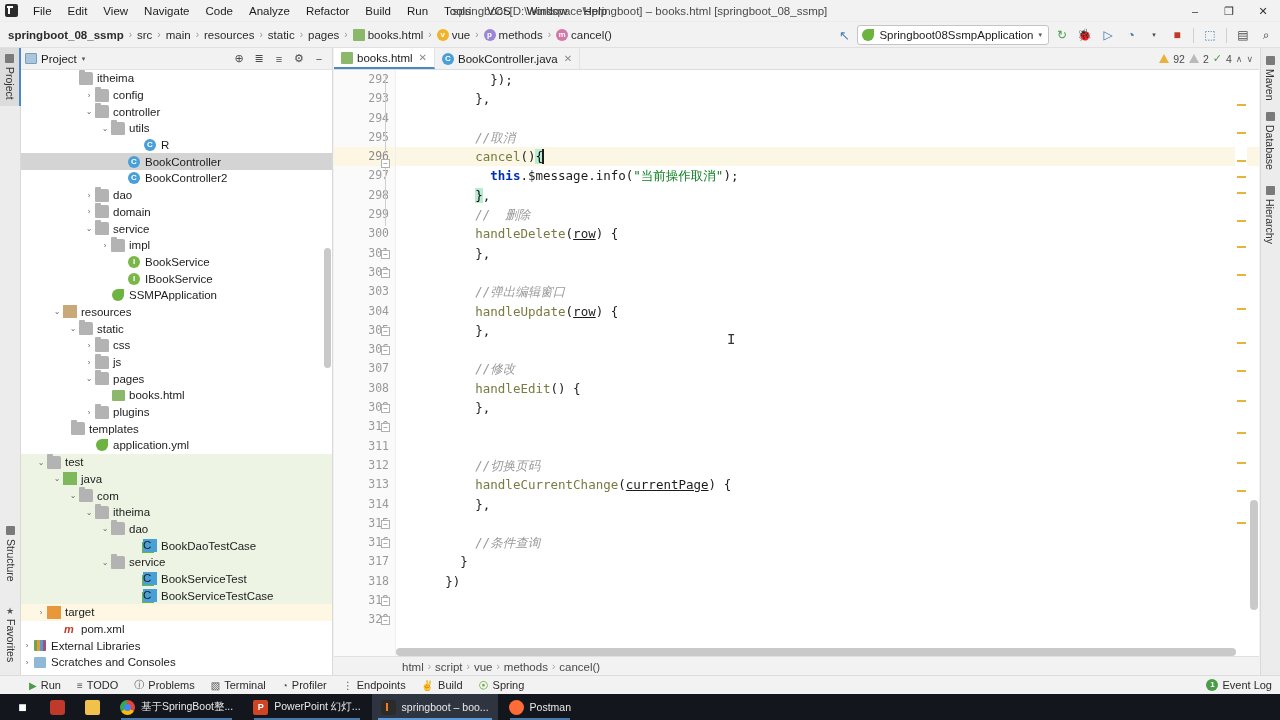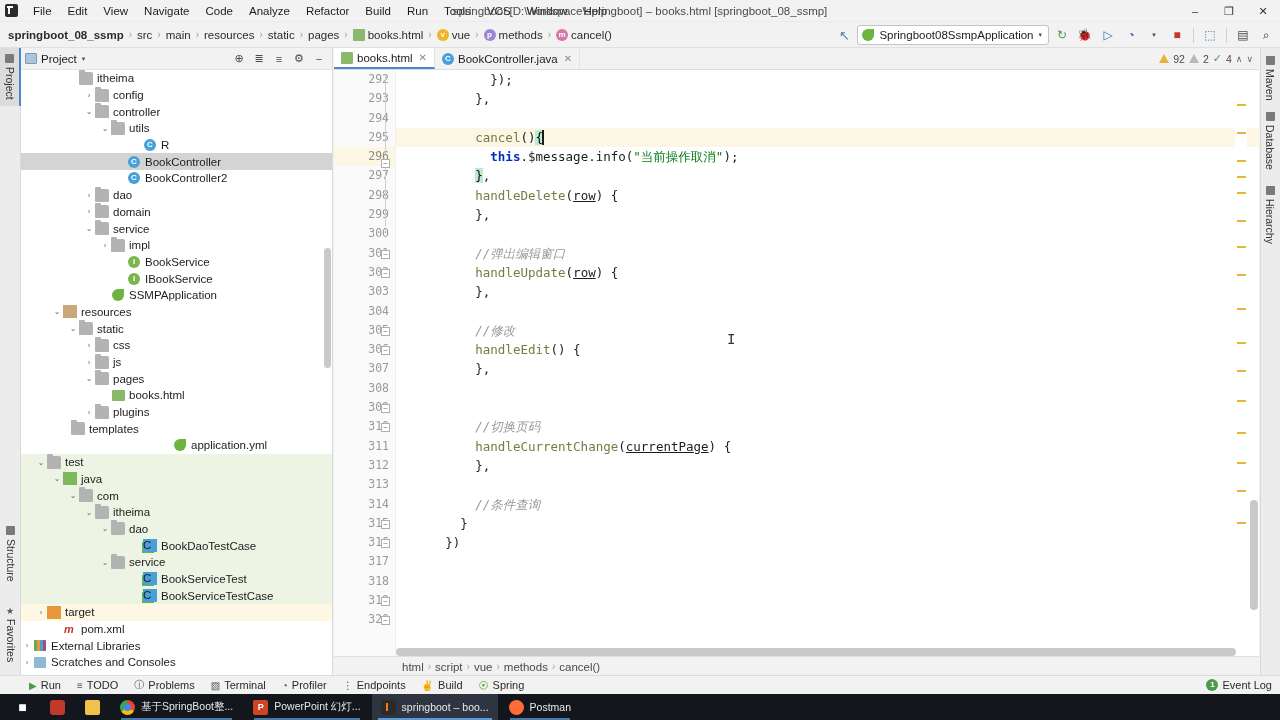--- a/index.html
+++ b/index.html
@@ -617,21 +617,21 @@
         <div class="node" style="padding-left: 62px;">
           <span class="arrow">›</span>
           <span class="nico folder"></span>
           <span>plugins</span>
         </div>
         <div class="node" style="padding-left: 38px;">
           <span class="arrow empty">›</span>
           <span class="nico folder"></span>
           <span>templates</span>
         </div>
-        <div class="node" style="padding-left: 100px; margin-left: 40px;">
+        <div class="node" style="padding-left: 62px;">
           <span class="arrow empty">›</span>
           <span class="nico yml"></span>
           <span>application.yml</span>
         </div>
         <div class="node tint-test" style="padding-left: 14px;">
           <span class="arrow">⌄</span>
           <span class="nico folder"></span>
           <span>test</span>
         </div>
         <div class="node tint-test" style="padding-left: 30px;">
@@ -768,23 +768,25 @@
           <div class="fold" style="top:450px">−</div>
           <div class="fold" style="top:469px">−</div>
           <div class="fold" style="top:527px">−</div>
           <div class="fold" style="top:546px">−</div>
         </div>
       </div>
       <div class="code" id="code-lines">
           <div class="row"><span>            </span><span class="fnb">});</span></div>
           <div class="row"><span>          </span><span class="fnb">},</span></div>
           <div class="row"></div>
+          <div class="row"><span>          </span><span class="cmt">//取消</span></div>
           <div class="row cur"><span>          </span><span class="fn">cancel</span><span class="fnb">()</span><span class="brace-hl">{</span><span class="caret"></span></div>
           <div class="row"><span>            </span><span class="kw">this</span><span class="fnb">.</span><span class="ident">$message</span><span class="fnb">.</span><span class="ident">info</span><span class="fnb">(</span><span class="str">"当前操作取消"</span><span class="fnb">);</span></div>
           <div class="row"><span>          </span><span class="brace-hl">}</span><span class="fnb">,</span></div>
+          <div class="row"><span>          </span><span class="cmt">//  删除</span></div>
           <div class="row"><span>          </span><span class="fn">handleDelete</span><span class="fnb">(</span><span class="param">row</span><span class="fnb">) {</span></div>
           <div class="row"><span>          </span><span class="fnb">},</span></div>
           <div class="row"></div>
           <div class="row"><span>          </span><span class="cmt">//弹出编辑窗口</span></div>
           <div class="row"><span>          </span><span class="fn">handleUpdate</span><span class="fnb">(</span><span class="param">row</span><span class="fnb">) {</span></div>
           <div class="row"><span>          </span><span class="fnb">},</span></div>
           <div class="row"></div>
           <div class="row"><span>          </span><span class="cmt">//修改</span></div>
           <div class="row"><span>          </span><span class="fn">handleEdit</span><span class="fnb">() {</span></div>
           <div class="row"><span>          </span><span class="fnb">},</span></div>

